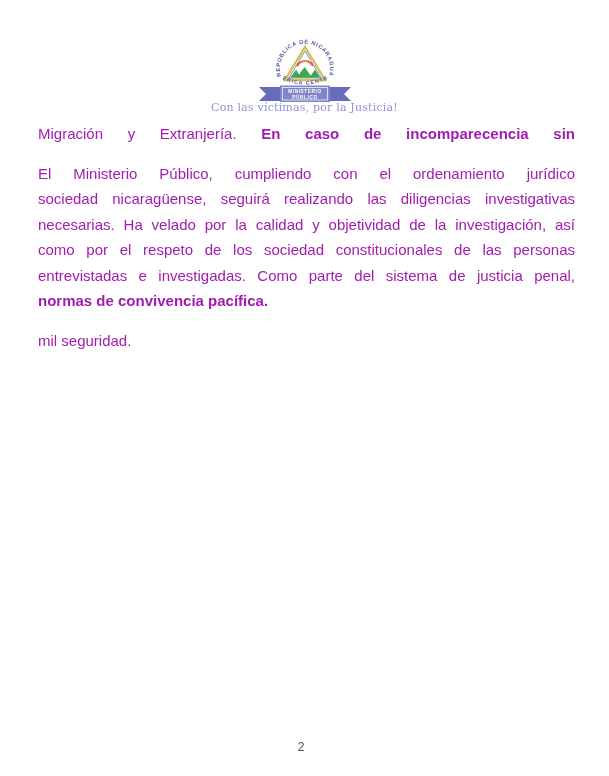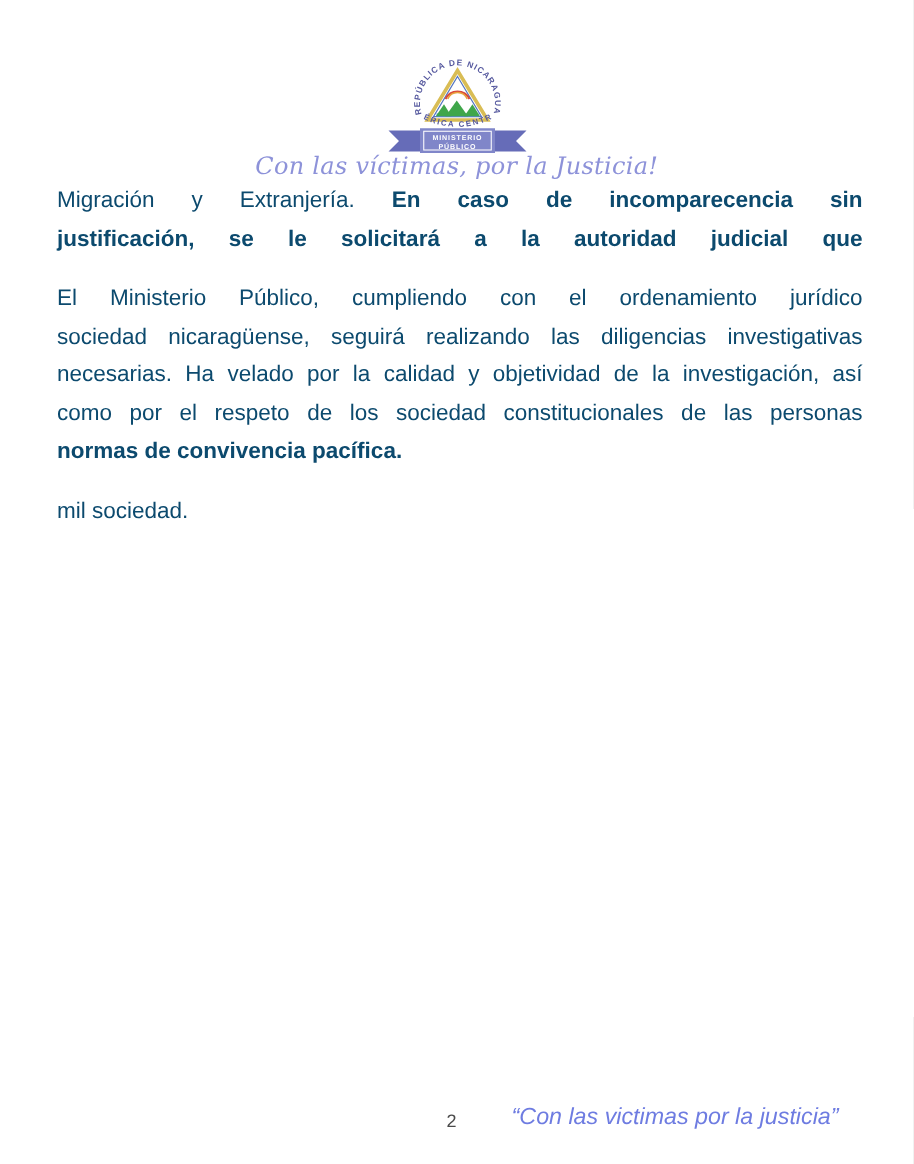--- a/index.html
+++ b/index.html
@@ -15,22 +15,21 @@
     position:absolute;top:36px;left:0;right:0;
     display:flex;flex-direction:column;align-items:center;
   }
   .seal-svg{display:block;}
   .arc-text{font-family:"Liberation Sans",sans-serif;font-size:5.6px;font-weight:bold;fill:#55589e;letter-spacing:.7px;}
   .arc-text-bottom{font-size:5.3px;letter-spacing:1.1px;}
   .ribbon-text{font-family:"Liberation Sans",sans-serif;font-size:4.7px;font-weight:bold;fill:#ffffff;letter-spacing:.6px;}
   .tagline{
     margin-top:-3px;
     font-family:"DejaVu Serif",serif;
-    font-style:italic;
-    font-size:16px;
+    font-size:11px;
     color:#8d92d9;
     letter-spacing:.2px;
   }
   
   .doc-body{
     position:absolute;left:38px;top:121px;width:537px;
     font-size:15px;line-height:25.5px;color:#141414;
   }
   .paragraph{margin:0 0 14px 0;}
   .jline{text-align:justify;text-align-last:justify;}
@@ -85,33 +84,32 @@
         <rect x="45" y="49.5" width="50" height="16.5" fill="#8086c9"></rect>
         <rect x="47.5" y="51.5" width="45" height="12.5" fill="none" stroke="#ffffff" stroke-width="0.7"></rect>
         <text class="ribbon-text" x="70" y="57.2" text-anchor="middle">MINISTERIO</text>
         <text class="ribbon-text" x="70" y="63" text-anchor="middle">PÚBLICO</text>
       </g>
     </svg>
 
     <div class="tagline">Con las víctimas, por la Justicia!</div>
   </div>
 
-  <div class="doc-body" style="color: #0c4a6e;">
+  <div class="doc-body" style="color: #a21caf;">
     <div class="paragraph">
         <div class="jline"><span>Migración y Extranjería. </span><span class="b">En caso de incomparecencia sin</span></div>
-        <div class="jline"><span class="b">justificación, se le solicitará a la autoridad judicial que</span></div>
       </div>
     <div class="paragraph">
         <div class="jline"><span>El Ministerio Público, cumpliendo con el ordenamiento jurídico</span></div>
         <div class="jline"><span>sociedad nicaragüense, seguirá realizando las diligencias investigativas</span></div>
         <div class="jline"><span>necesarias. Ha velado por la calidad y objetividad de la investigación, así</span></div>
         <div class="jline"><span>como por el respeto de los sociedad constitucionales de las personas</span></div>
+        <div class="jline"><span>entrevistadas e investigadas. Como parte del sistema de justicia penal,</span></div>
         <div class="jline endline"><span class="b">normas de convivencia pacífica.</span></div>
       </div>
     <div class="paragraph">
-        <div class="jline endline"><span>mil sociedad.</span></div>
+        <div class="jline endline"><span>mil seguridad.</span></div>
       </div>
   </div>
 
   <div class="page-number" style="color: rgb(74, 74, 74);">2</div>
-  <div class="footer-quote" style="color: rgb(110, 124, 225);">“Con las victimas por la justicia”</div>
 
 </div>
 
 </body></html>

